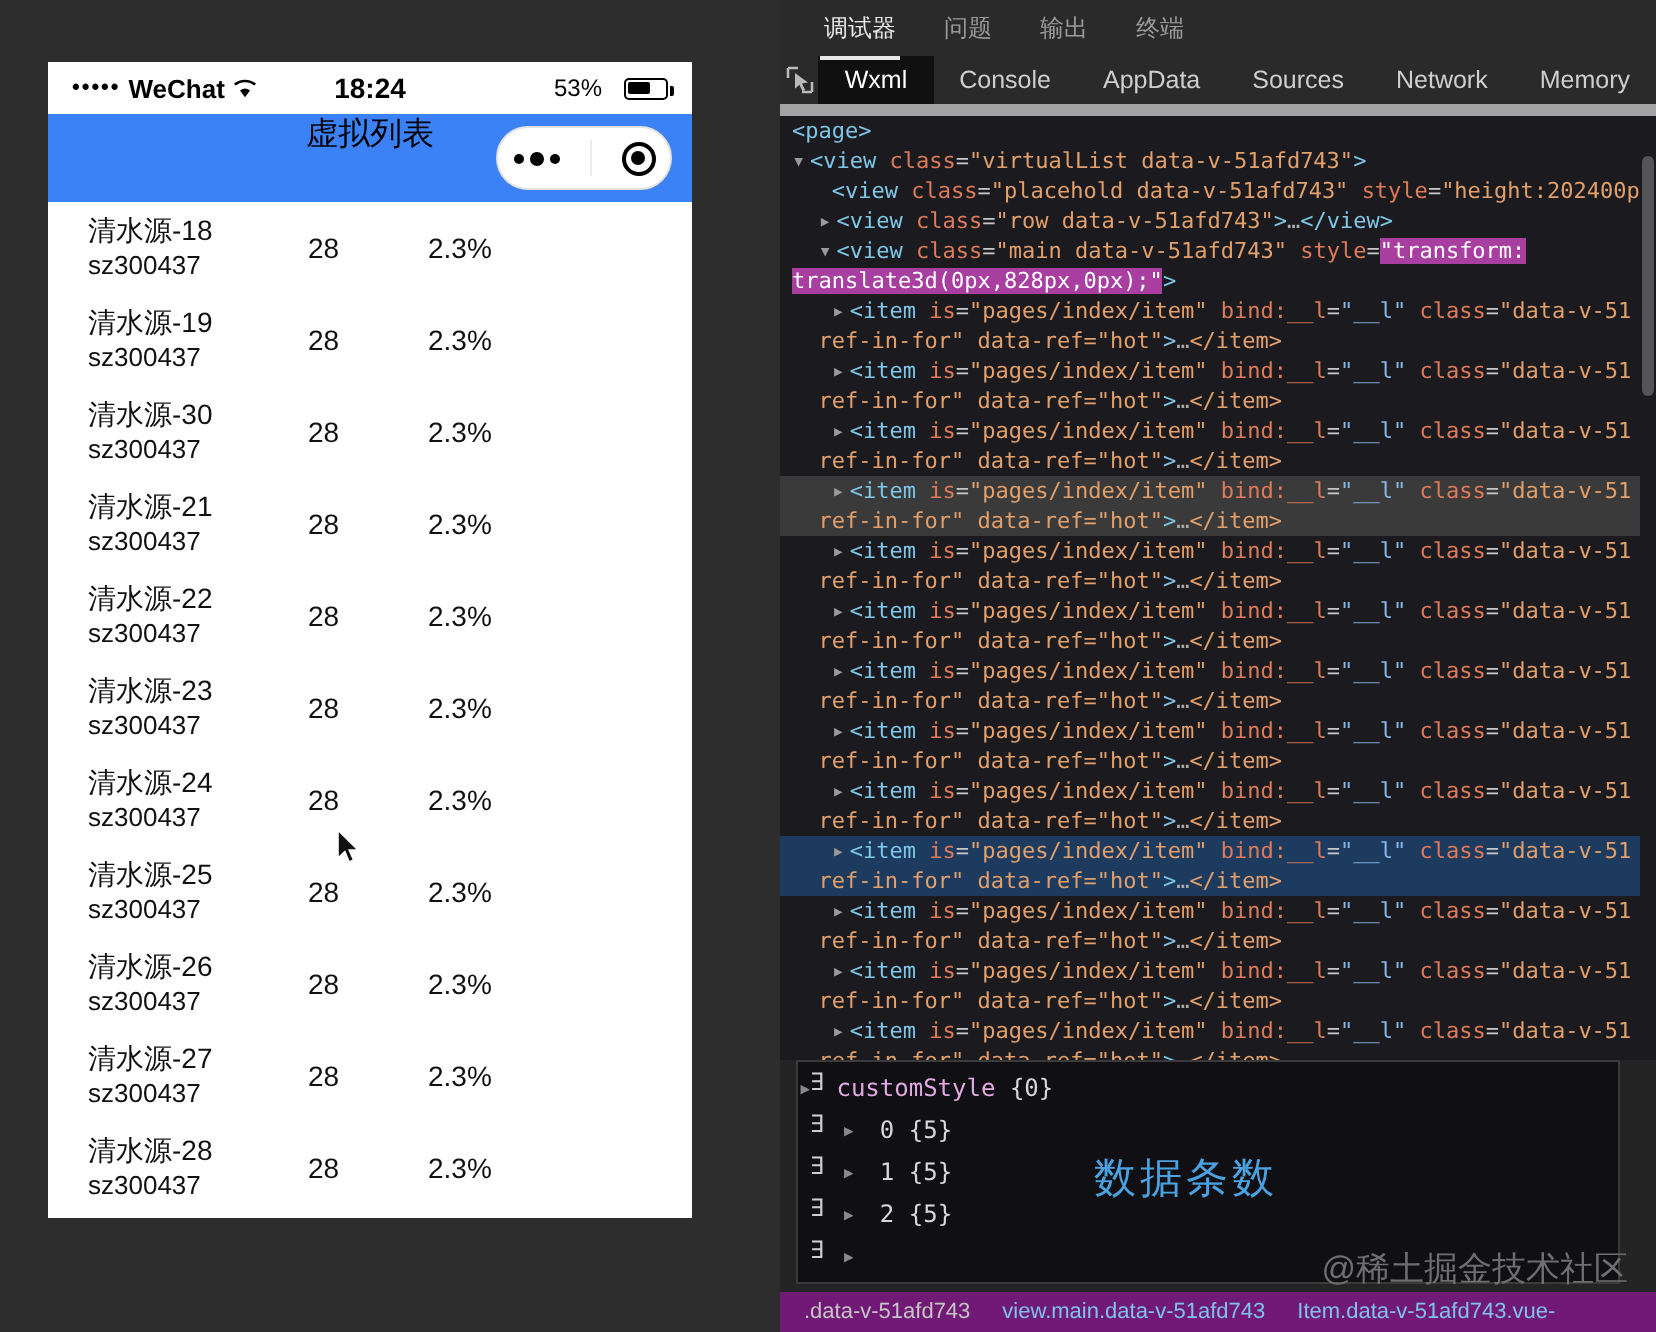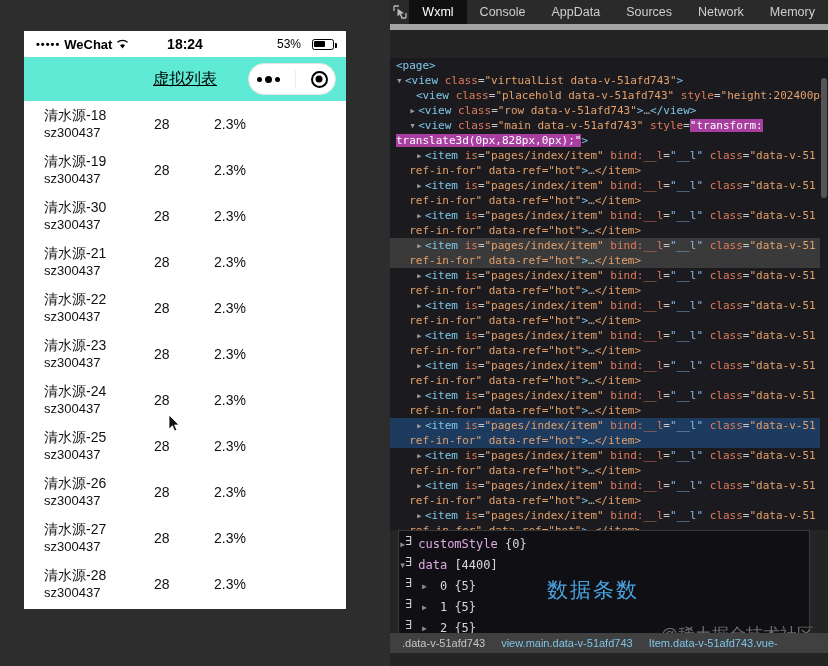--- a/index.html
+++ b/index.html
@@ -34,22 +34,22 @@
     width:22px; height:11px; border:1.4px solid #000; border-radius:2.5px;
     position:relative; display:inline-block;
   }
   .battery::after{
     content:""; position:absolute; right:-3.5px; top:3px;
     width:2px; height:5px; background:#000; border-radius:0 1px 1px 0;
   }
   .battery i{ position:absolute; left:1.2px; top:1.2px; bottom:1.2px; width:53%; background:#000; border-radius:1px; display:block;}
 
   #nav-bar{
-    height:44px; display:flex; align-items:center; justify-content:center;
-    position:relative; background:#5eead4;text-decoration:underline;
+    height:44px; display:flex; justify-content:center;
+    position:relative; background:#3b82f6;
   }
   #nav-title{ font-size:16px; color:#000; font-weight:400; }
   #capsule{
     position:absolute; right:10px; top:50%; transform:translateY(-50%);
     width:88px; height:32px; border:1px solid #e4e4e4; border-radius:16px;
     display:flex; align-items:center; justify-content:space-around;
     background:#fff;
   }
   .cap-dots{ display:flex; align-items:center; gap:3px; }
   .cap-dots s{ width:5px; height:5px; border-radius:50%; background:#000; display:block; }
@@ -150,22 +150,22 @@
     position:absolute; left:148px; top:48px;
     font-family:"Liberation Sans", sans-serif;
     font-size:21px; color:#4aa3e0; letter-spacing:2px;text-align:center;
   }
   #juejin-watermark{
     position:absolute; right:14px; bottom:20px;
     font-family:"Liberation Sans", sans-serif;
     font-size:17px; color:#6e6e6e;
   }
   #dt-statusbar{
-    position:absolute; left:0; right:0; bottom:13px; height:20px;
-    background:#404040; display:flex; align-items:center; gap:16px;
+    position:absolute; left:0; right:0; bottom:0; height:20px;
+    background:#701a75; display:flex; align-items:center; gap:16px;
     padding-left:12px; font-size:11px;
     font-family:"Liberation Sans", sans-serif; white-space:nowrap; overflow:hidden;
   }
   .crumb{ color:#c6c6c6; }
   .crumb.link{ color:#7fc4e8; }
   #dt-scroll{
     position:absolute; right:0; top:58px; width:8px; height:472px;
     background:#1b1b1f;
   }
   #dt-scroll i{ position:absolute; left:1px; width:6px; top:20px; height:120px; background:#555; border-radius:3px; display:block;}
@@ -299,20 +299,26 @@
       </div>
 
     <svg id="cursor" viewBox="0 0 12 18">
       <path d="M0 0 L0 14 L3.4 10.8 L5.6 16 L7.8 15 L5.6 10 L10 10 Z" fill="#111" stroke="#fff" stroke-width="0.8"></path>
     </svg>
   </div>
 </div>
 
 <div id="devtools-pane">
 
+  <div id="dt-toolbar">
+      <div class="tb-item active">调试器</div>
+      <div class="tb-item">问题</div>
+      <div class="tb-item">输出</div>
+      <div class="tb-item">终端</div>
+    </div>
 
   <div id="dt-tabs">
     <div id="inspect-btn">
       <svg width="14" height="14" viewBox="0 0 14 14">
         <path d="M1 1 h5 M1 1 v5" stroke="#b9b9b9" stroke-width="1.3" fill="none"></path>
         <path d="M13 13 h-5 M13 13 v-5" stroke="#b9b9b9" stroke-width="1.3" fill="none"></path>
         <path d="M4.5 3.5 L11 8.2 L8 8.8 L9.6 12 L8.2 12.6 L6.7 9.4 L4.5 11.4 Z" fill="#b9b9b9"></path>
       </svg>
     </div>
   <div class="dt-tab active">Wxml</div>
@@ -332,21 +338,20 @@
     <div id="data-gutter">
         <div style="padding-left: 6px;">∃</div>
         <div style="padding-left: 6px;">∃</div>
         <div style="padding-left: 6px;">∃</div>
         <div style="padding-left: 6px;">∃</div>
         <div style="padding-left: 6px;">∃</div>
         <div style="padding-left: 6px;">∃</div>
       </div>
     <div id="data-lines">
         <div class="dl"><span class="ar">▸</span> <span class="dkey">customStyle</span> <span class="dnum">{0}</span></div>
-        <div class="dl"><span class="ar">▾</span> <span class="dkey">data</span> <span class="dnum">[4400]</span></div>
         <div class="dl">&nbsp;&nbsp;&nbsp;<span class="ar">▸</span> <span class="dnum">0</span> <span class="dnum">{5}</span></div>
         <div class="dl">&nbsp;&nbsp;&nbsp;<span class="ar">▸</span> <span class="dnum">1</span> <span class="dnum">{5}</span></div>
         <div class="dl">&nbsp;&nbsp;&nbsp;<span class="ar">▸</span> <span class="dnum">2</span> <span class="dnum">{5}</span></div>
         <div class="dl">&nbsp;&nbsp;&nbsp;<span class="ar">▸</span>  </div>
       </div>
     <div id="data-watermark">数据条数</div>
   </div>
 
   <div id="juejin-watermark">@稀土掘金技术社区</div>
 

